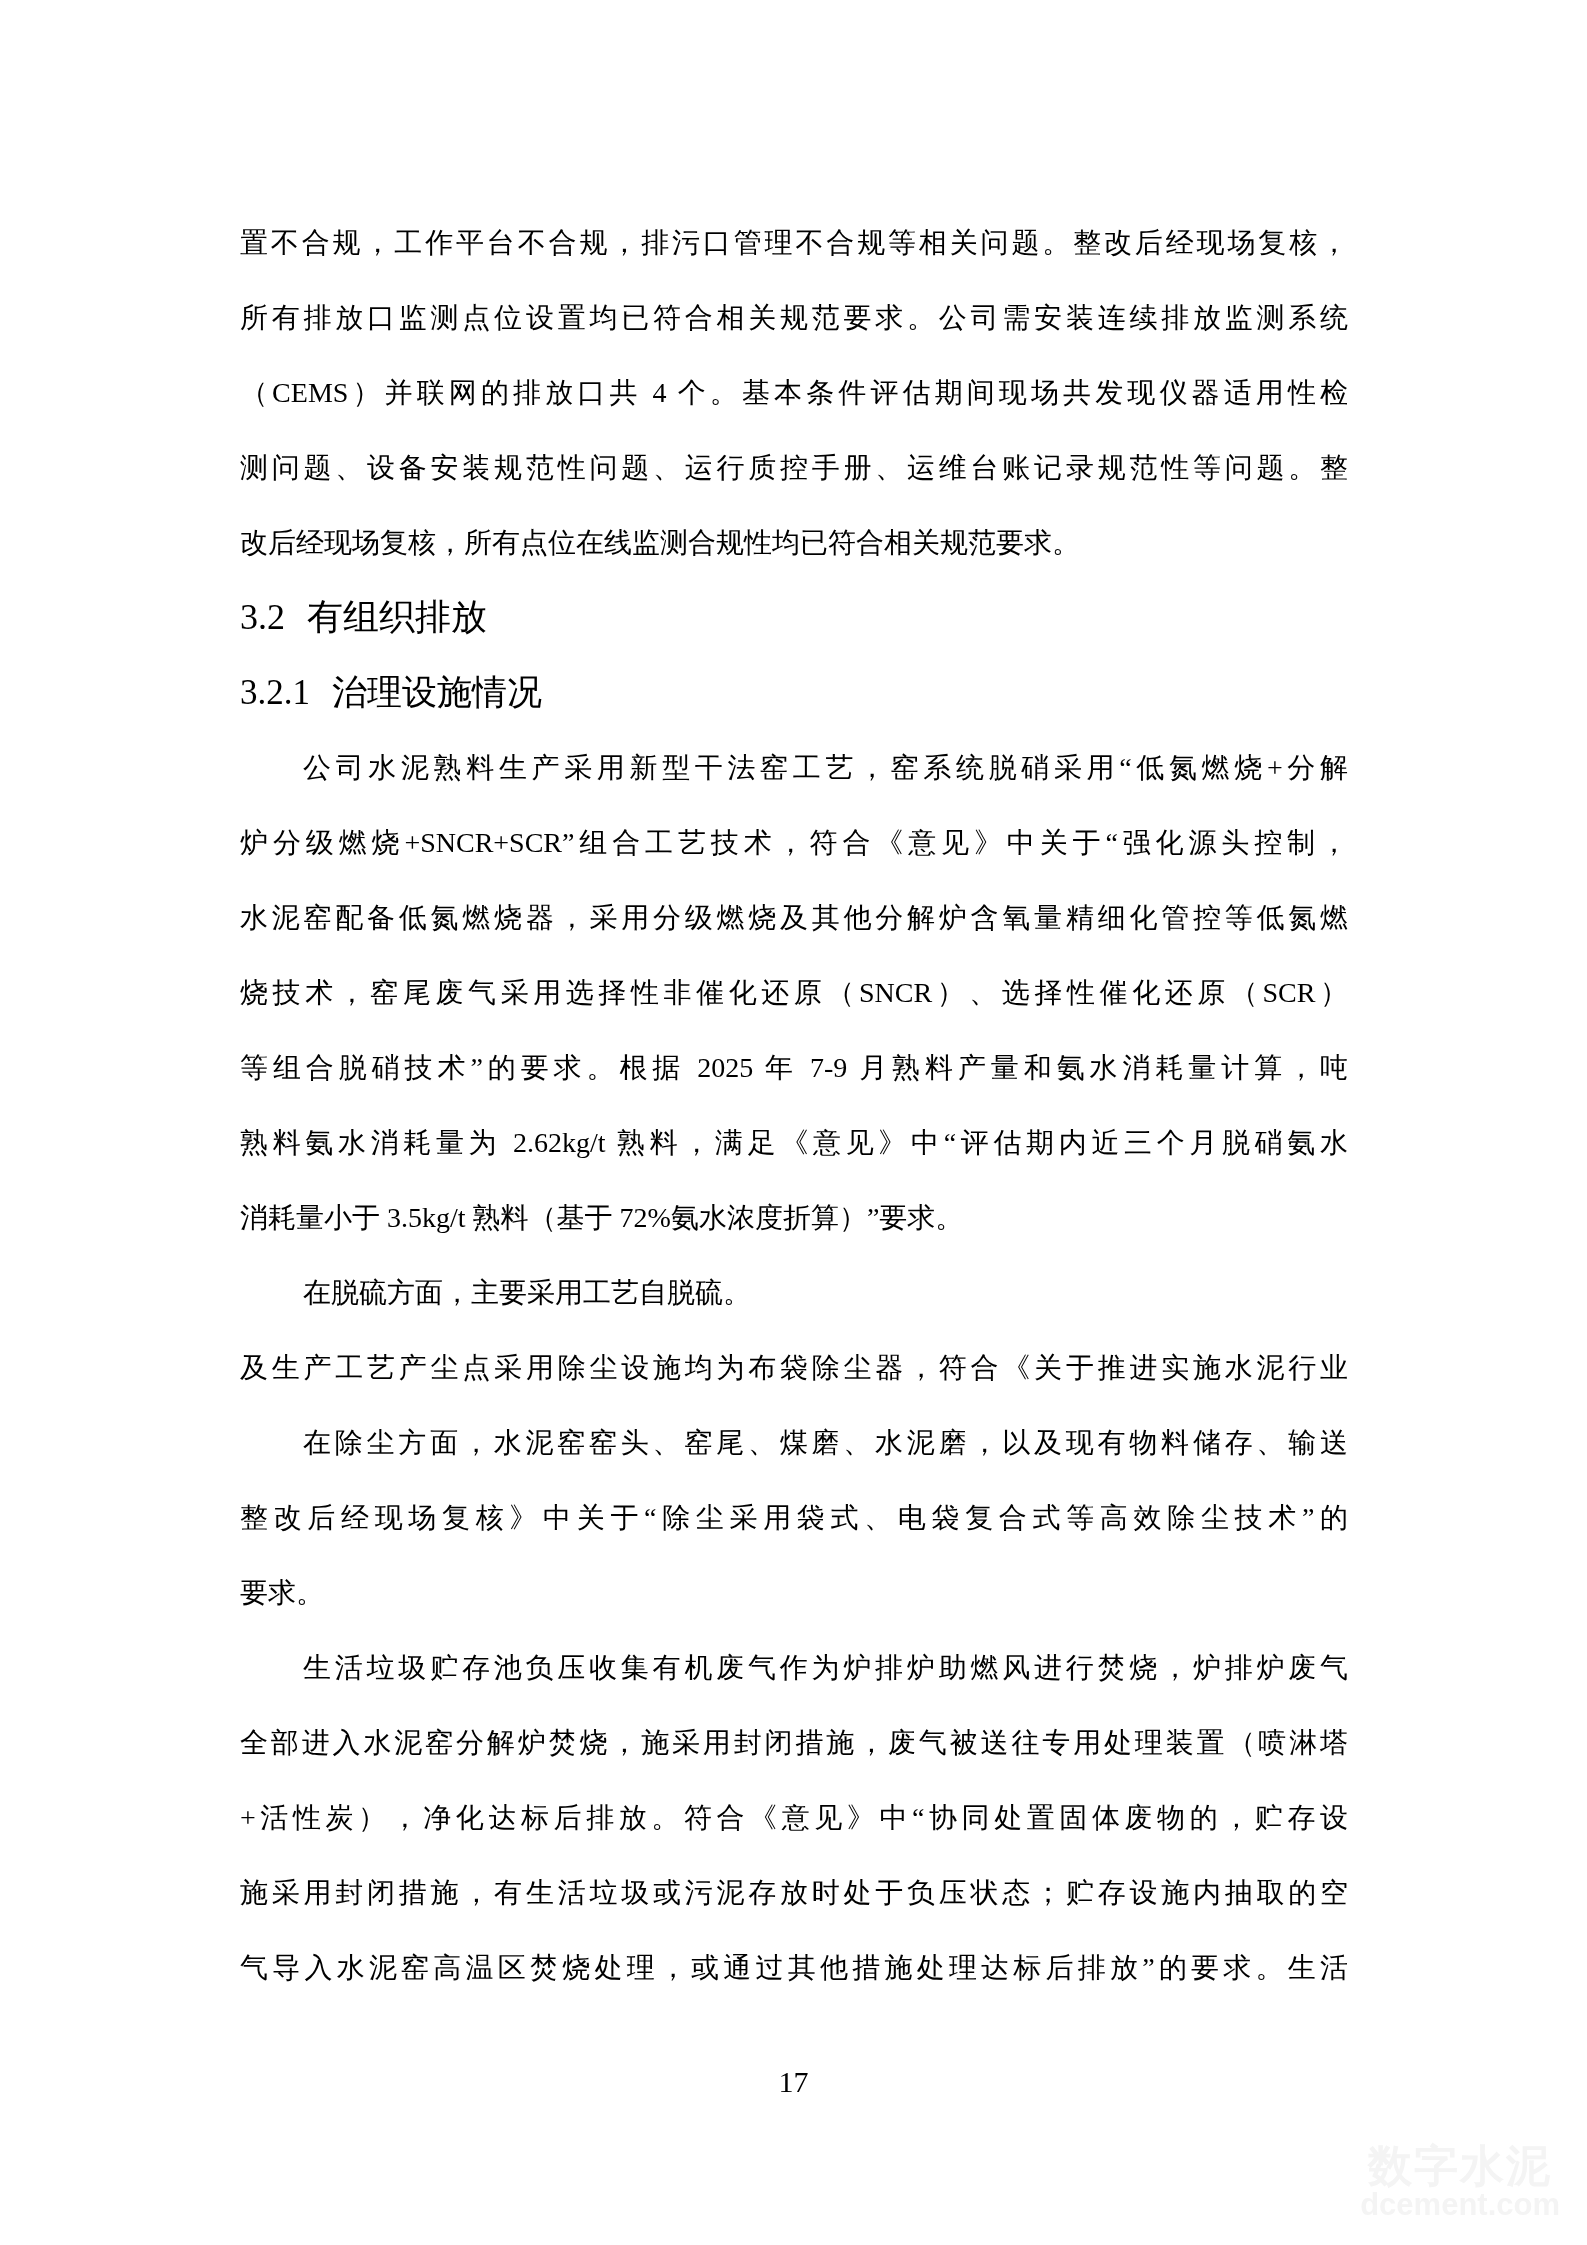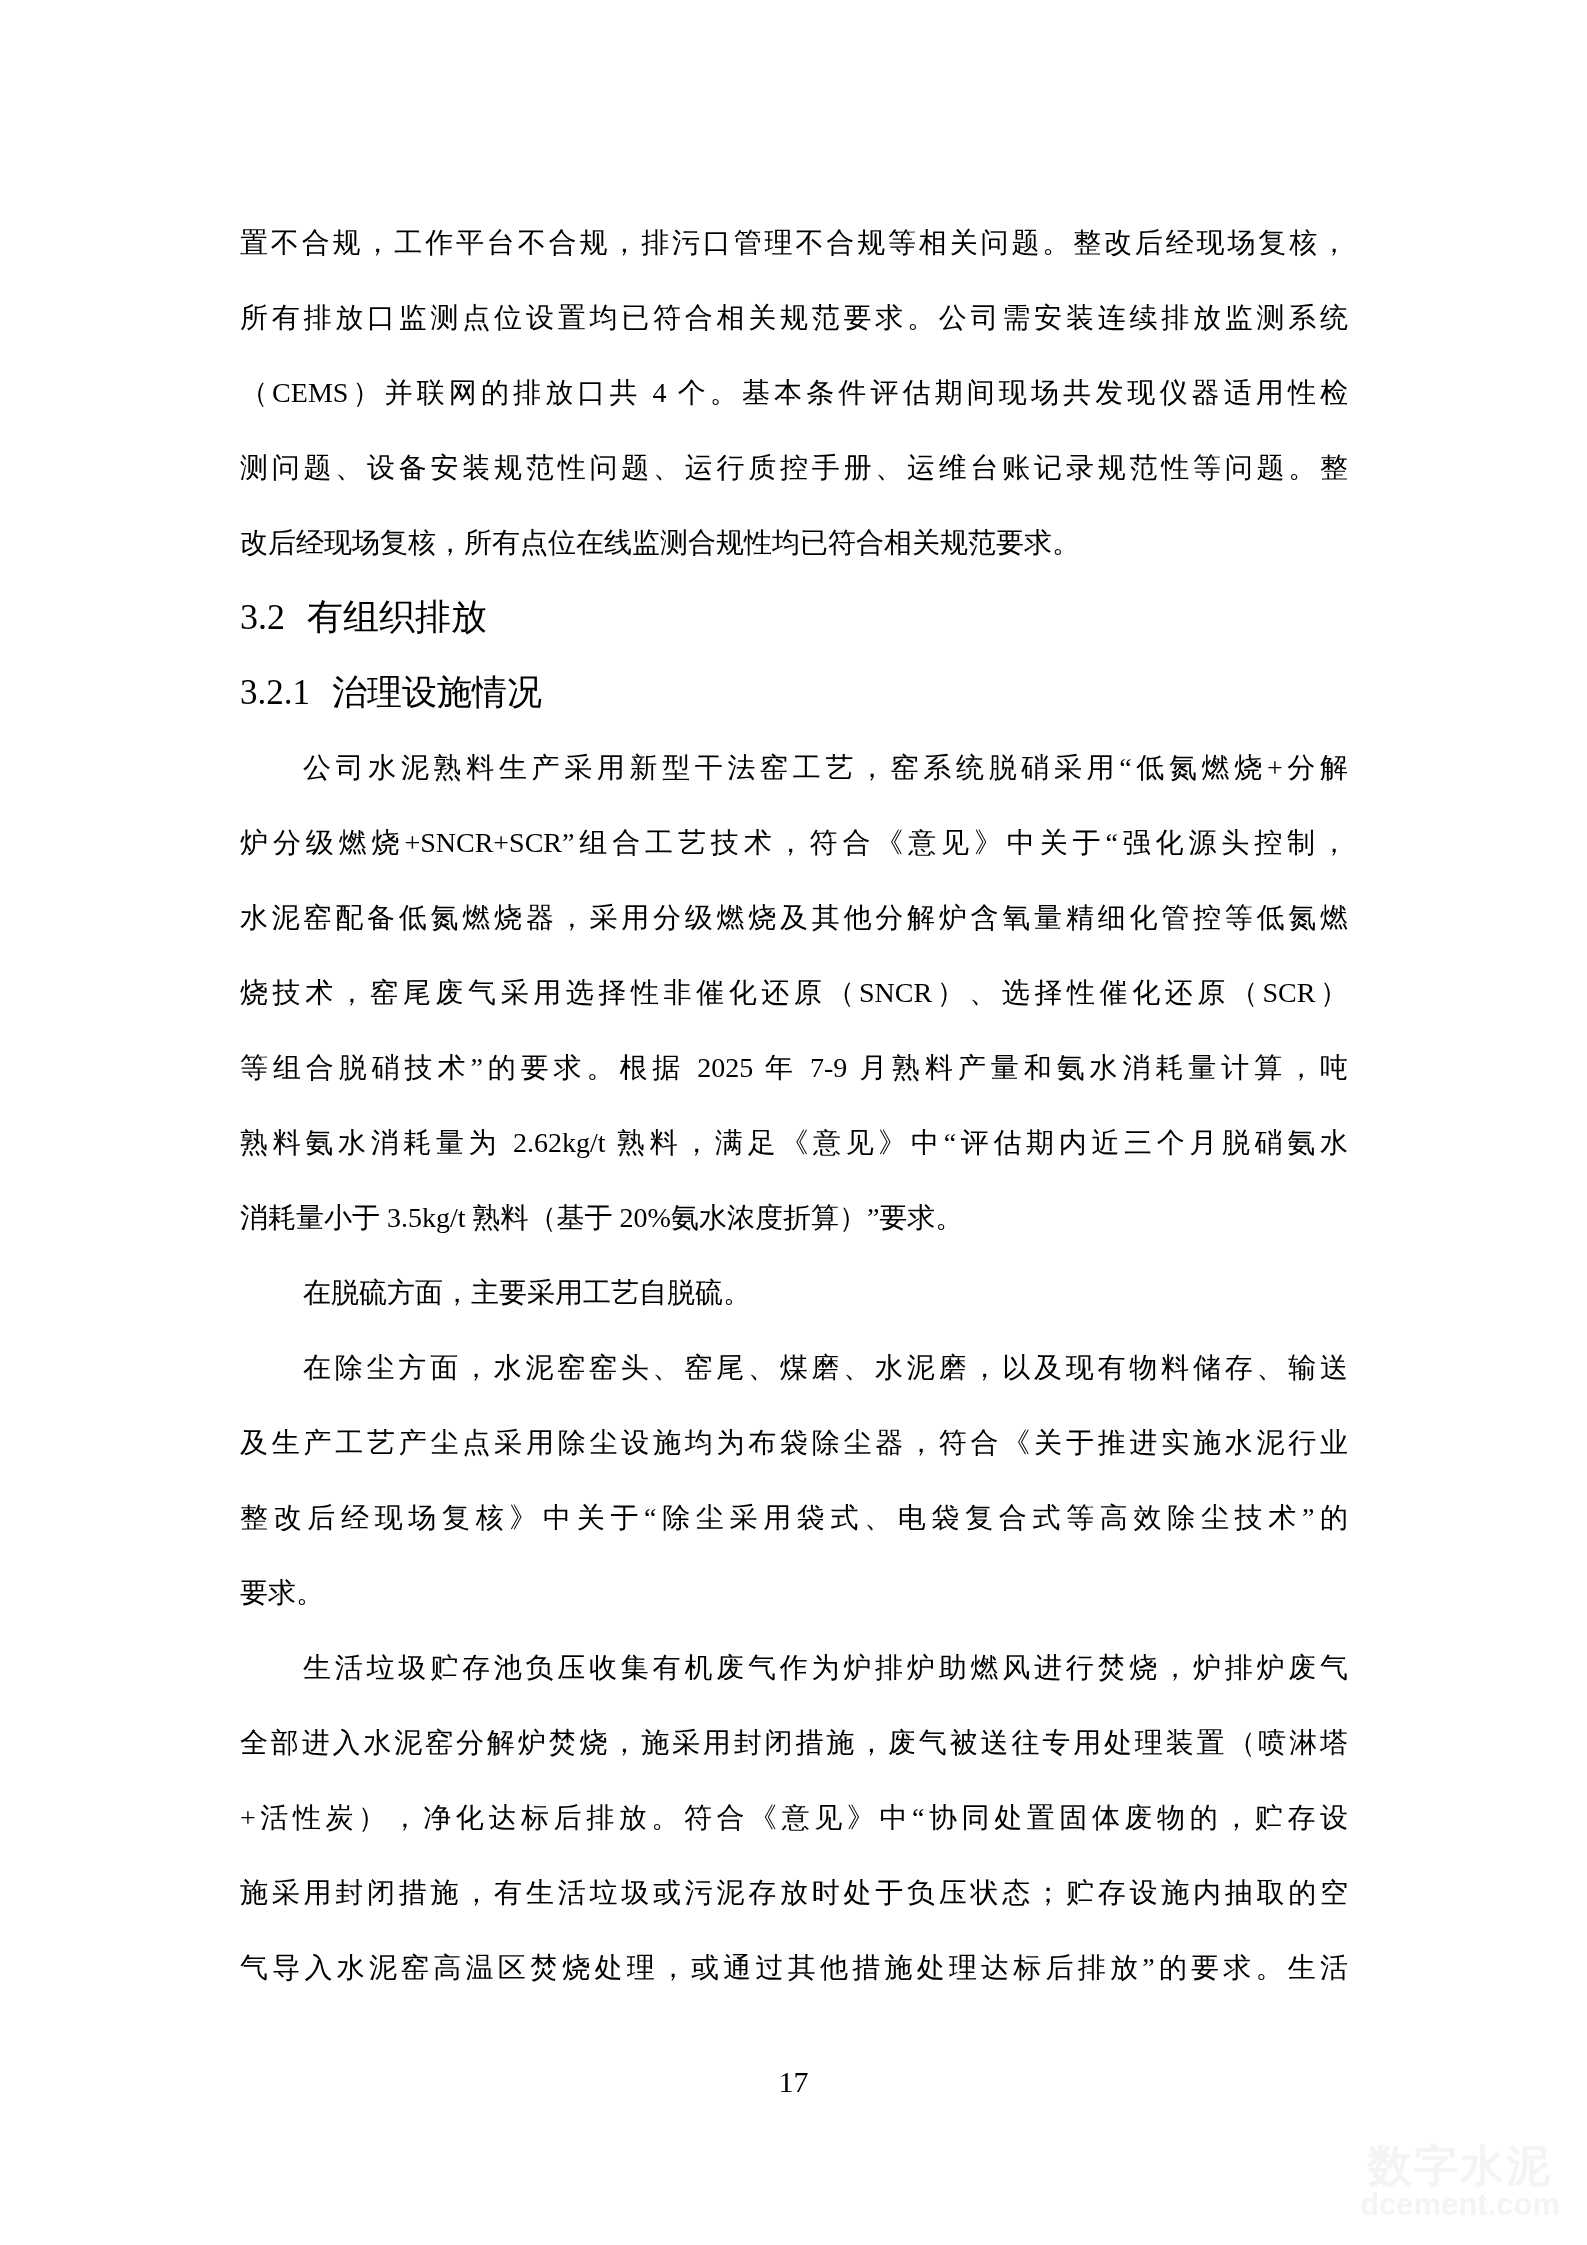--- a/index.html
+++ b/index.html
@@ -59,24 +59,24 @@
       <div class="line body just">测问题、设备安装规范性问题、运行质控手册、运维台账记录规范性等问题。整</div>
       <div class="line body">改后经现场复核，所有点位在线监测合规性均已符合相关规范要求。</div>
       <div class="line heading h2"><span class="h-num">3.2</span><span>有组织排放</span></div>
       <div class="line heading h3"><span class="h-num">3.2.1</span><span>治理设施情况</span></div>
       <div class="line body just indent">公司水泥熟料生产采用新型干法窑工艺，窑系统脱硝采用“低氮燃烧+分解</div>
       <div class="line body just">炉分级燃烧+SNCR+SCR”组合工艺技术，符合《意见》中关于“强化源头控制，</div>
       <div class="line body just">水泥窑配备低氮燃烧器，采用分级燃烧及其他分解炉含氧量精细化管控等低氮燃</div>
       <div class="line body just">烧技术，窑尾废气采用选择性非催化还原（SNCR）、选择性催化还原（SCR）</div>
       <div class="line body just">等组合脱硝技术”的要求。根据 2025 年 7-9 月熟料产量和氨水消耗量计算，吨</div>
       <div class="line body just">熟料氨水消耗量为 2.62kg/t 熟料，满足《意见》中“评估期内近三个月脱硝氨水</div>
-      <div class="line body">消耗量小于 3.5kg/t 熟料（基于 20%氨水浓度折算）”要求。</div>
+      <div class="line body">消耗量小于 3.5kg/t 熟料（基于 72%氨水浓度折算）”要求。</div>
       <div class="line body indent">在脱硫方面，主要采用工艺自脱硫。</div>
+      <div class="line body just">及生产工艺产尘点采用除尘设施均为布袋除尘器，符合《关于推进实施水泥行业</div>
       <div class="line body just indent">在除尘方面，水泥窑窑头、窑尾、煤磨、水泥磨，以及现有物料储存、输送</div>
-      <div class="line body just">及生产工艺产尘点采用除尘设施均为布袋除尘器，符合《关于推进实施水泥行业</div>
       <div class="line body just">整改后经现场复核》中关于“除尘采用袋式、电袋复合式等高效除尘技术”的</div>
       <div class="line body">要求。</div>
       <div class="line body just indent">生活垃圾贮存池负压收集有机废气作为炉排炉助燃风进行焚烧，炉排炉废气</div>
       <div class="line body just">全部进入水泥窑分解炉焚烧，施采用封闭措施，废气被送往专用处理装置（喷淋塔</div>
       <div class="line body just">+活性炭），净化达标后排放。符合《意见》中“协同处置固体废物的，贮存设</div>
       <div class="line body just">施采用封闭措施，有生活垃圾或污泥存放时处于负压状态；贮存设施内抽取的空</div>
       <div class="line body just">气导入水泥窑高温区焚烧处理，或通过其他措施处理达标后排放”的要求。生活</div>
     </div>
 
   <div class="footer">17</div>

